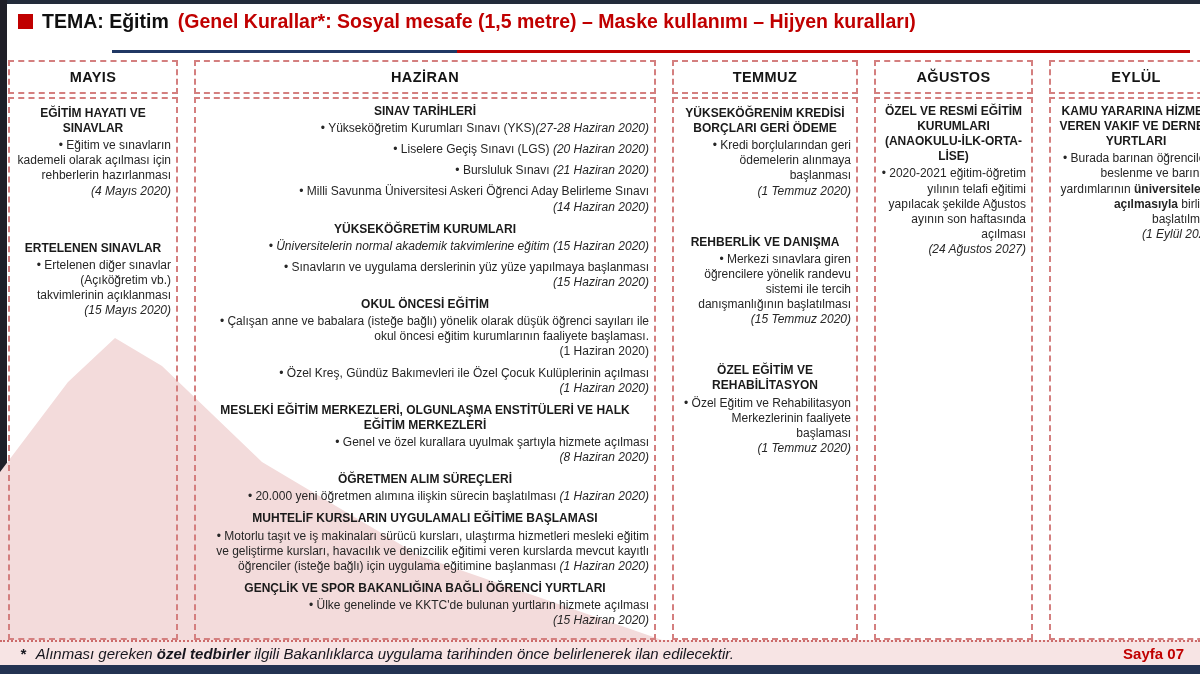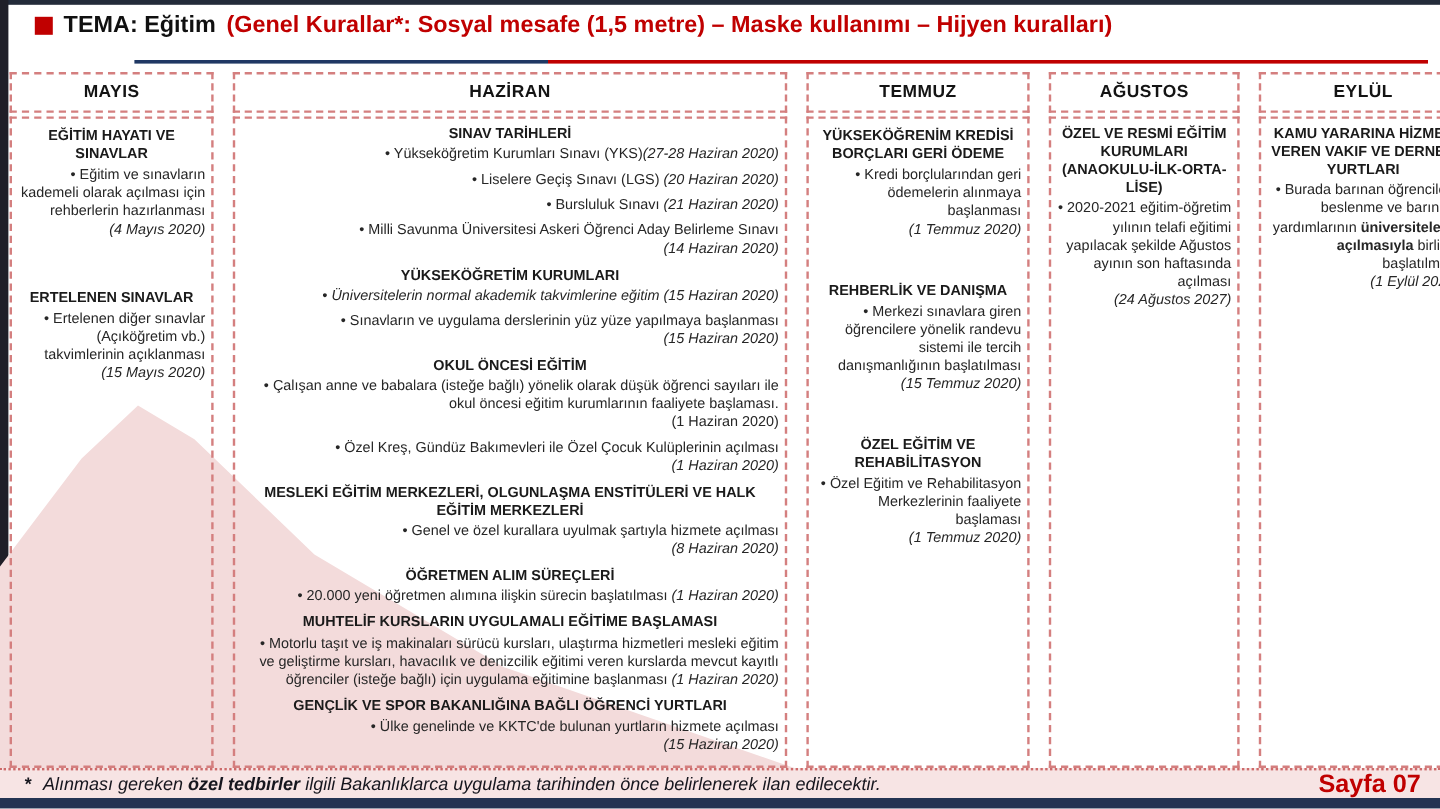--- a/index.html
+++ b/index.html
@@ -12,21 +12,21 @@
   .page{
     position:relative;width:1200px;height:674px;overflow:hidden;
     font-family:"Liberation Sans", sans-serif;color:var(--ink);background:#fff;
   }
   .top-line{position:absolute;left:0;top:0;width:1200px;height:4px;background:#232b3a;}
   .left-strip{position:absolute;left:0;top:0;width:7px;height:665px;background:#1f1f28;}
   .bottom-bar{position:absolute;left:0;top:665px;width:1200px;height:9px;background:#243352;}
   .mountain{position:absolute;left:0;top:0;z-index:0;pointer-events:none;}
 
   .title-row{
-    position:absolute;left:29px;top:10px;display:flex;align-items:center;gap:9px;
+    position:absolute;left:18px;top:10px;display:flex;align-items:center;gap:9px;
     font-weight:bold;font-size:19.5px;white-space:nowrap;z-index:2;
   }
   .bullet-sq{width:15px;height:15px;background:var(--red);flex:0 0 auto;}
   .t-black{color:#101010;}
   .t-red{color:var(--red);}
   .title-rule{
     position:absolute;left:112px;top:50px;width:1078px;height:2.5px;z-index:2;
     background:linear-gradient(90deg, #203864 0 32%, var(--red) 32% 100%);
   }
 
@@ -61,21 +61,21 @@
   .item b{font-weight:bold;}
 
   .footer{
     position:absolute;left:0;top:640px;width:1200px;height:25px;box-sizing:border-box;
     background:#f7e4e4;border-top:2px dotted #cc6a6a;z-index:2;
     display:flex;align-items:center;gap:10px;padding:0 16px 0 20px;
     font-style:italic;font-size:15px;color:#16161e;
   }
   .f-star{font-weight:bold;}
   .f-text b{font-weight:bold;}
-  .f-page{margin-left:auto;font-style:normal;font-weight:bold;color:var(--red);font-size:21px;}
+  .f-page{margin-left:auto;font-style:normal;font-weight:bold;color:var(--red);font-size:15px;}
 </style>
 </head>
 <body>
 
 <div class="page">
   <div class="top-line"></div>
   <div class="left-strip"></div>
 
   <svg class="mountain" width="1200" height="674" viewBox="0 0 1200 674">
     <polygon points="0,472 68,382 115,338 162,366 262,462 420,556 662,640 0,640" fill="#f3dbdb"></polygon>

